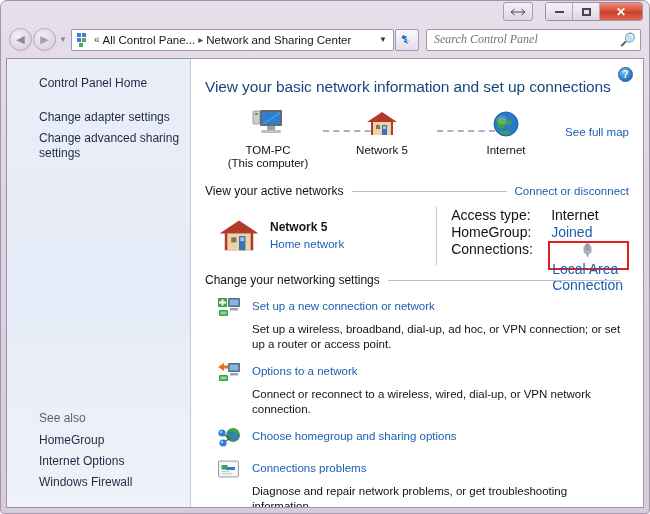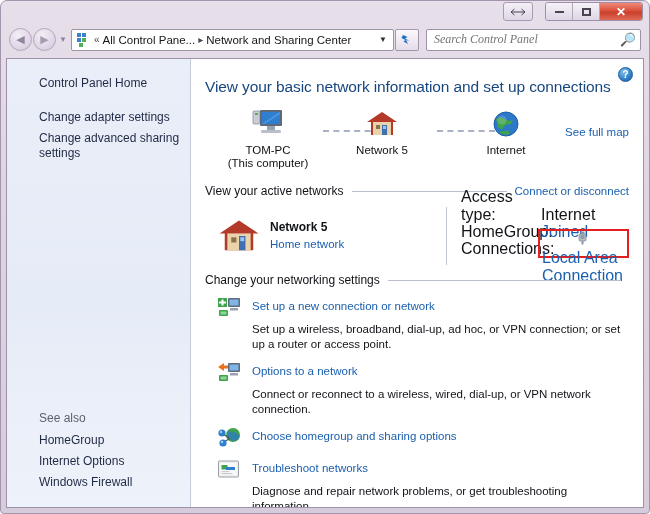--- a/index.html
+++ b/index.html
@@ -228,21 +228,21 @@
   }
   .an-left {
     width: 252px;
     display: flex; align-items: center; gap: 9px;
     padding-left: 12px;
   }
   .an-name { font-size: 12px; font-weight: bold; color: #111318; }
   .an-sub { font-size: 11.5px; color: #1b5fae; margin-top: 3px; }
   .an-divider { width: 1px; background: #c2c8d2; margin: 2px 14px 2px 0; }
   .an-right { flex: 1; padding-top: 2px; }
-  .anrow { display: flex; align-items: flex-end; height: 17px; font-size: 16px; }
+  .anrow { display: flex; align-items: flex-start; height: 17px; font-size: 14px; gap: 20px; }
   .anlabel { width: 80px; color: #111318; }
   .anval { color: #111318; }
   .anval.link { color: #1b5fae; }
   .hl-box {
     border: 2px solid #e41f1f;
     padding: 0 4px 5px 2px;
     display: flex; align-items: center; gap: 4px;
     height: 29px;
     margin-left: -3px;
     flex-direction: column;
@@ -515,21 +515,21 @@
             <svg width="24" height="22" viewBox="0 0 24 22">
               <rect x="1.5" y="2" width="20" height="16" rx="1" fill="#f0f0ee" stroke="#9aa0a8" stroke-width="1"></rect>
               <rect x="3.5" y="4" width="16" height="12" fill="#fafafa"></rect>
               <rect x="4.5" y="6" width="6" height="4.5" fill="#3ea34a"></rect>
               <rect x="9" y="8" width="9" height="3" fill="#2f7fd0"></rect>
               <rect x="4.5" y="12" width="8" height="1.2" fill="#c8ccd2"></rect>
               <rect x="4.5" y="14" width="11" height="1.2" fill="#c8ccd2"></rect>
             </svg>
           </div>
           <div class="txtwrap">
-            <a class="st-title">Troubleshoot networks</a>
+            <a class="st-title">Connections problems</a>
             <div class="st-desc">Diagnose and repair network problems, or get troubleshooting information.</div>
           </div>
         </div>
 
       </div>
     </div>
   </div>
 </div>
 
 </body></html>

